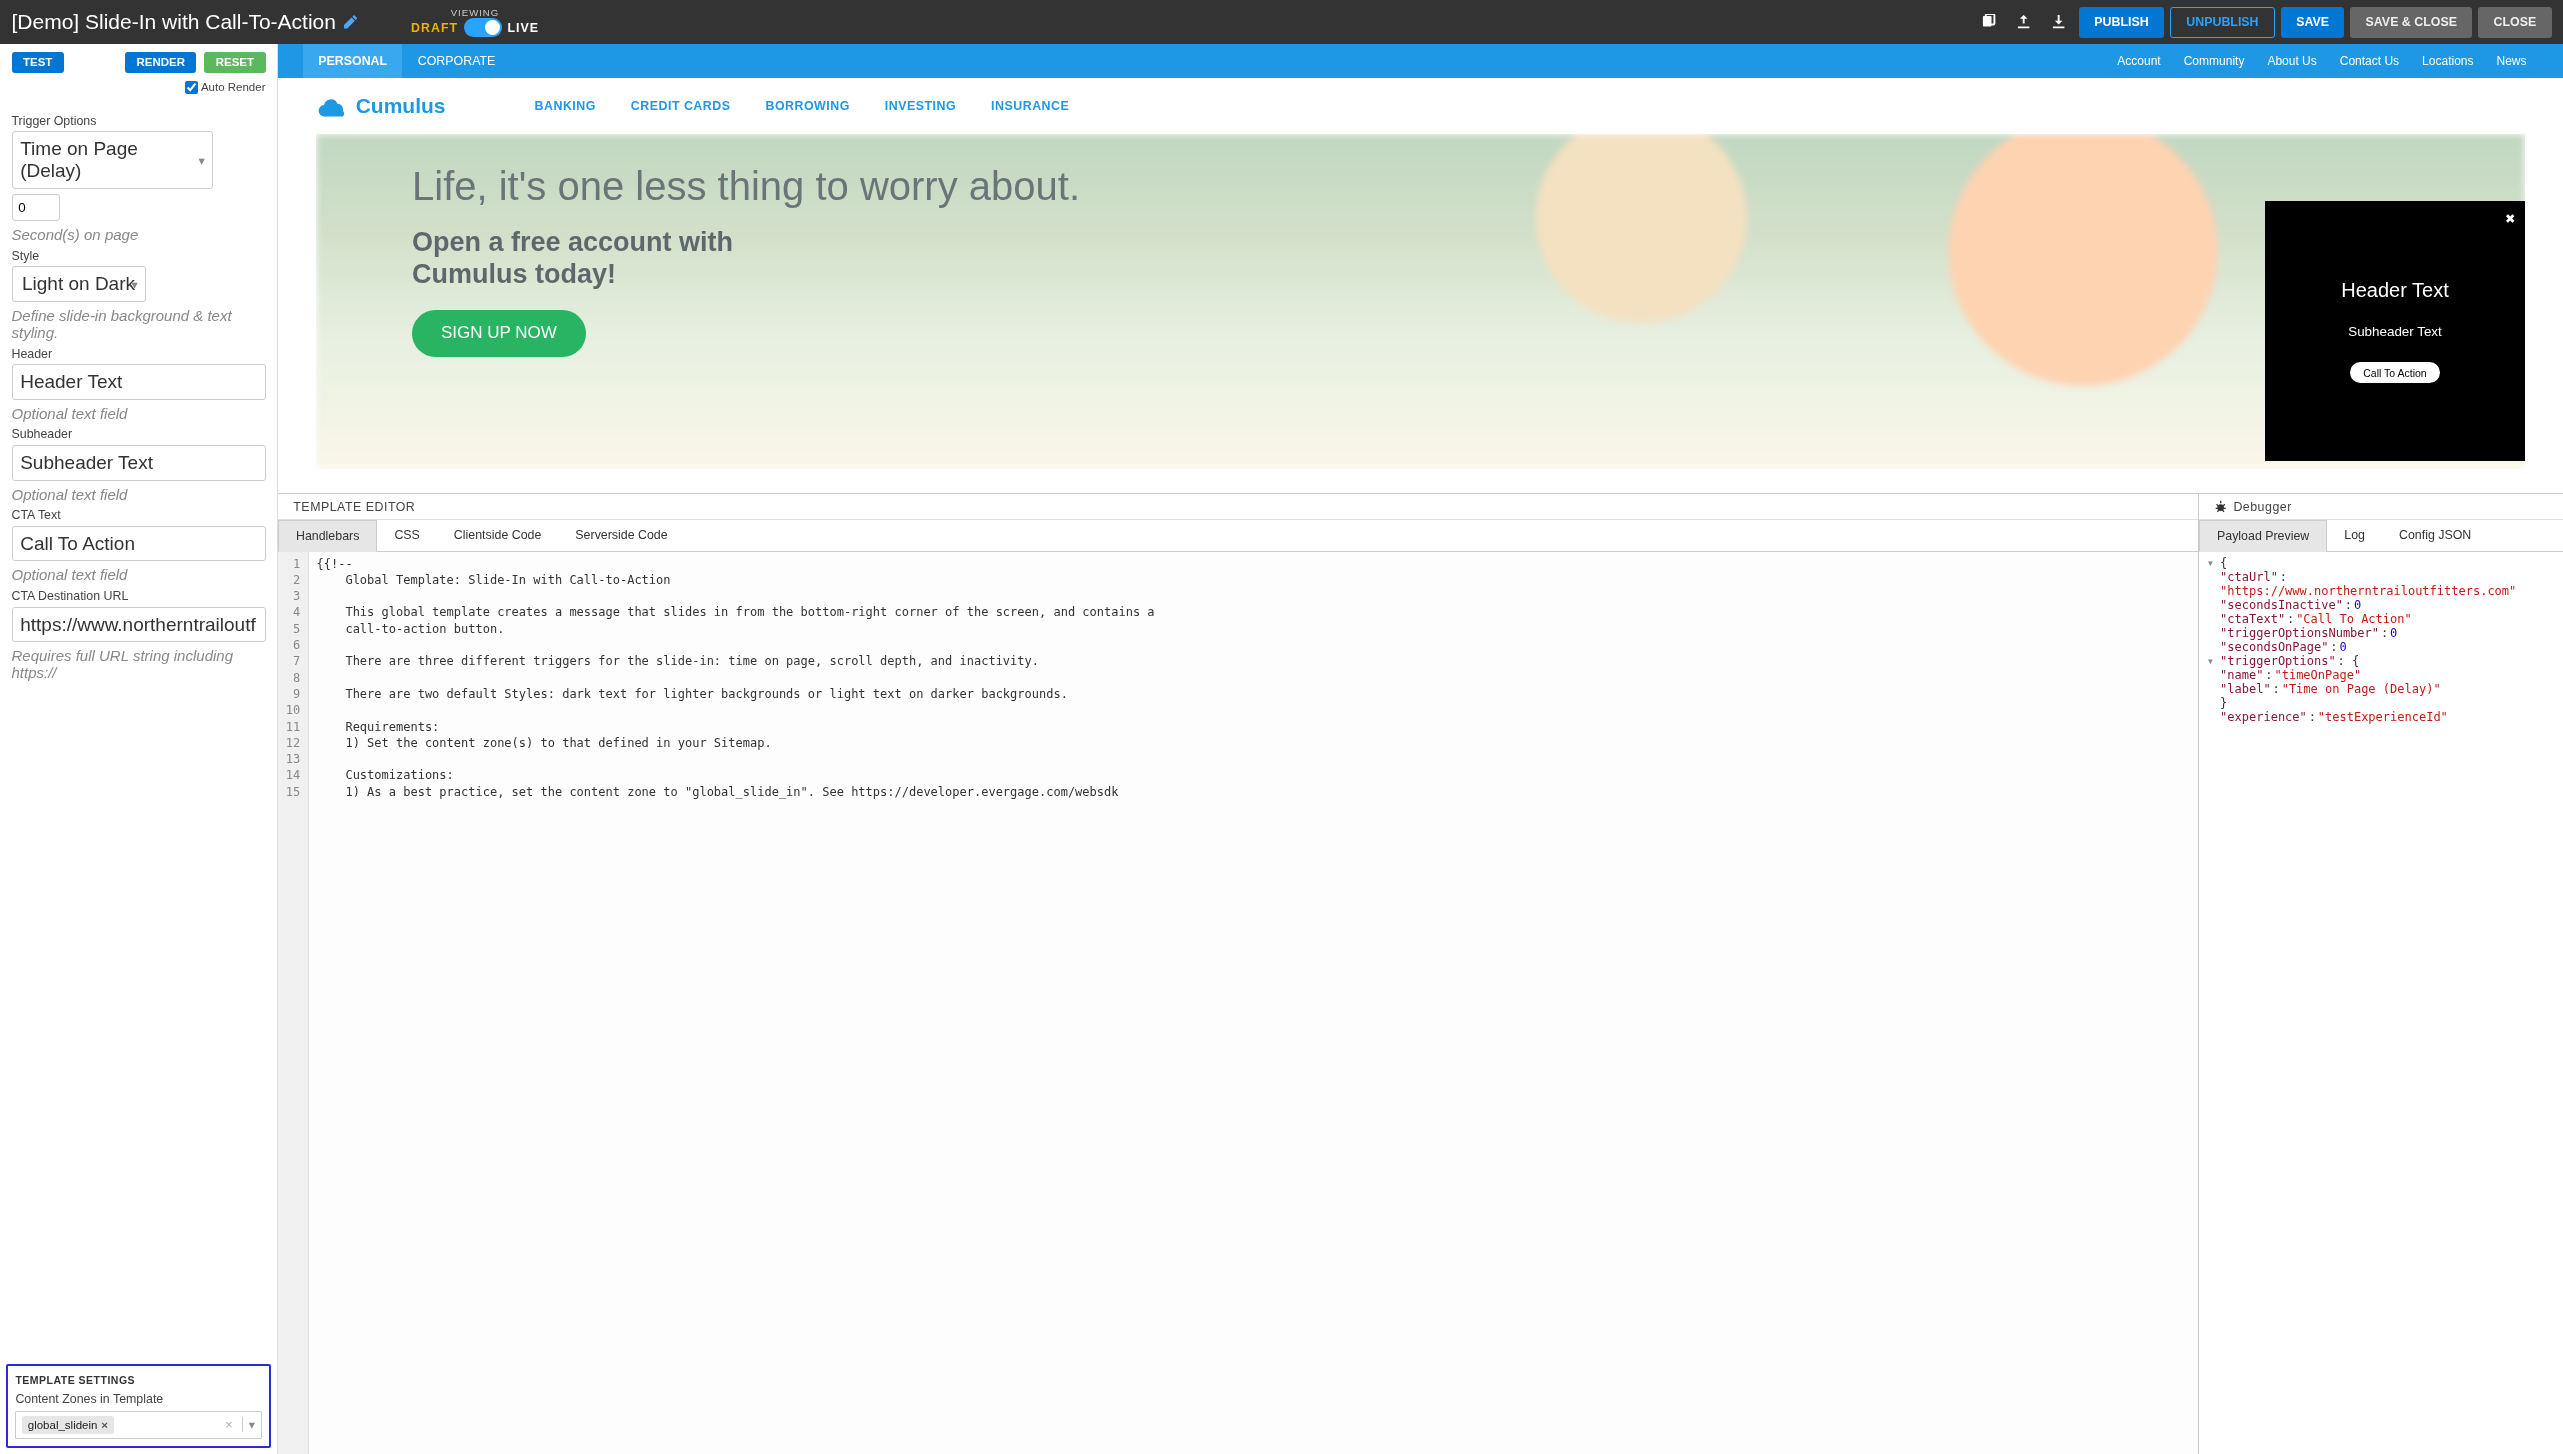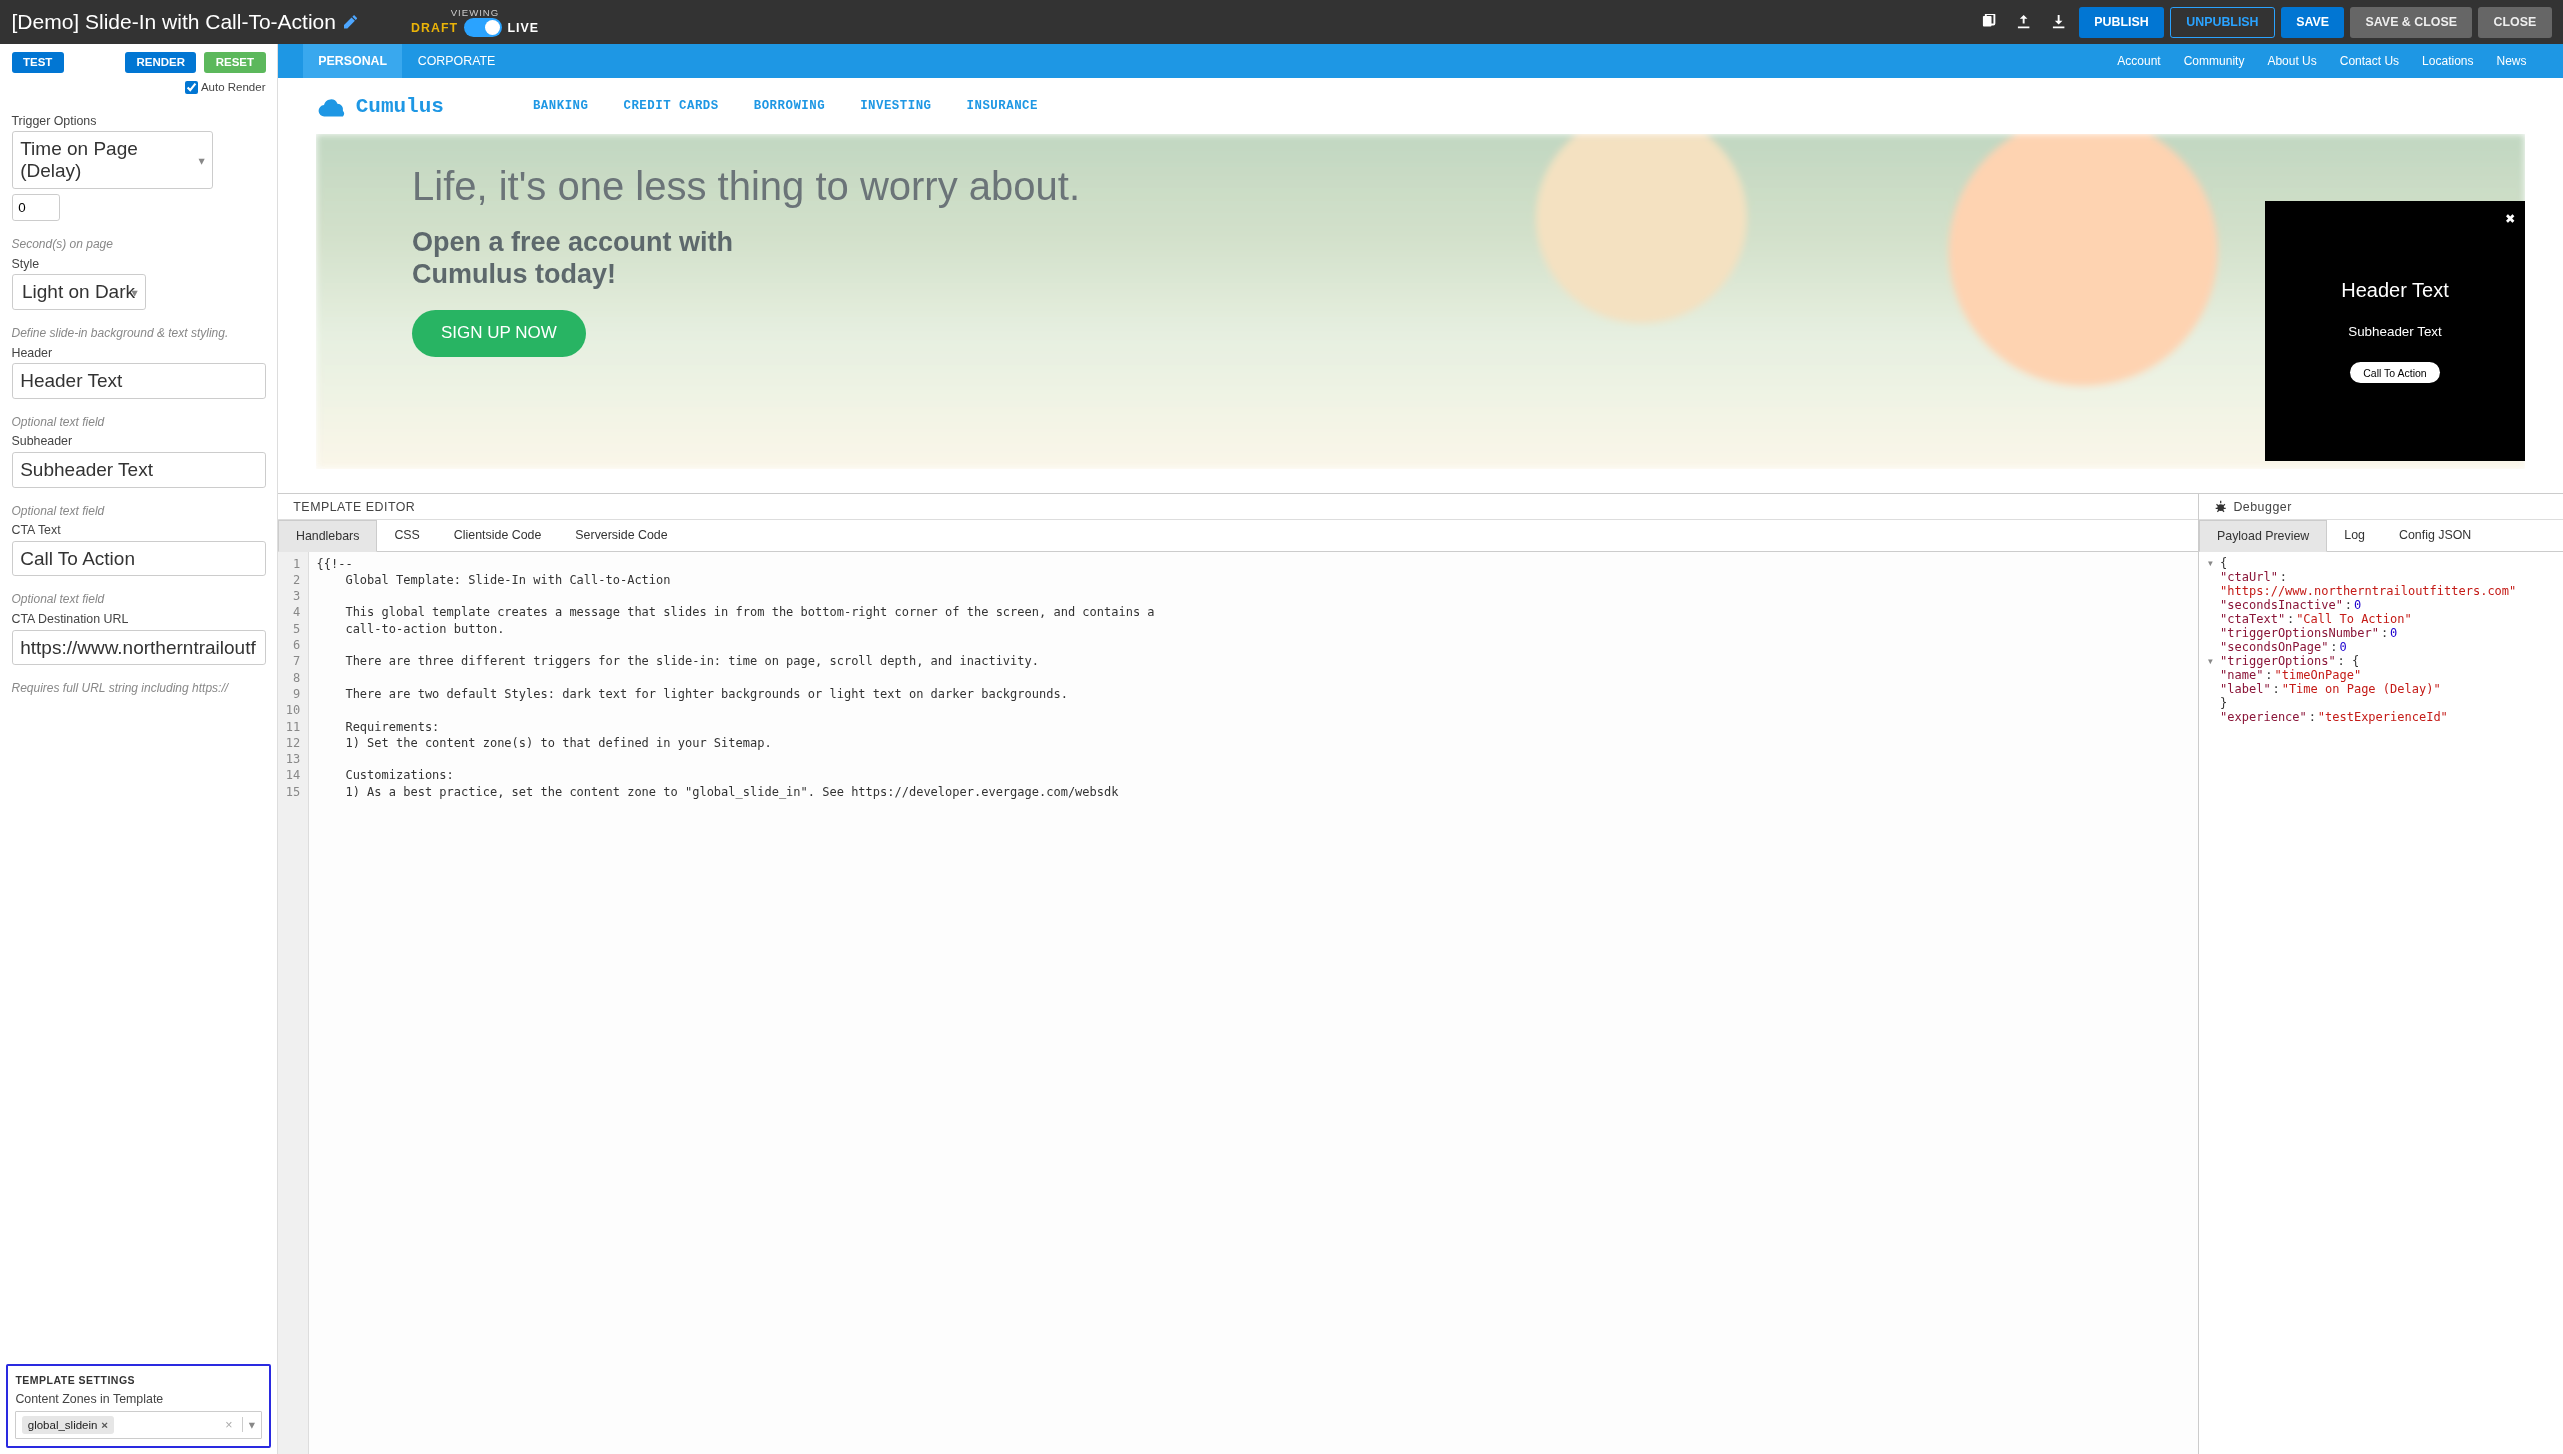--- a/index.html
+++ b/index.html
@@ -35,40 +35,40 @@
 .autorender-row { padding:0 11.5px 7.7px; text-align:right; font-size:11.5px; color:#444; }
 .autorender-row input { vertical-align:middle; accent-color:#0176d3; }
 .form-area { padding:5.7px 11.5px; overflow-y:auto; flex:1; }
 .form-label { font-size:12.4px; color:#444; margin-top:5.7px; margin-bottom:3.8px; display:block; }
 .select, .input { width:100%; border:1px solid #ccc; border-radius:2.9px; padding:5.7px 7.7px; font-size:19px; color:#333; background:#fff; }
 .select-wrap { position:relative; }
 .select-wrap .caret { position:absolute; right:7.7px; top:50%; transform:translateY(-50%); color:#888; pointer-events:none; }
 .select-narrow { width:201px; }
 .select-mid { width:134px;text-align:center; }
 .num-input { width:48px; border:1px solid #ccc; border-radius:2.9px; padding:4.8px 5.7px; font-size:13.4px; margin-top:5.7px; }
-.helper { font-style:italic; font-size:12px; color:#888; margin-top:16px; margin-bottom:5.7px; }
+.helper { font-style:italic; font-size:15px; color:#888; margin-top:5px; margin-bottom:5.7px; }
 .template-settings { border:2.9px solid #2a2ae0; margin:5.7px; padding:7.7px; border-radius:1.9px; }
 .template-settings .ts-title { font-size:10.5px; font-weight:700; letter-spacing:0.5px; color:#333; margin-bottom:5.7px; }
 .template-settings .label2 { font-size:12.4px; color:#444; margin:5.7px 0; }
 .chip-row { display:flex; align-items:center; border:1px solid #ccc; border-radius:1px; padding:3.8px 5.7px; gap:5.7px; }
 .chip { background:#e6e6e6; border-radius:2.9px; padding:2.9px 5.7px; font-size:11.5px; display:flex; align-items:center; gap:3.8px; }
 .chip .x { font-weight:bold; color:#555; cursor:pointer; }
 .chip-row .spacer { flex:1; }
 .chip-row .xall { color:#aaa; cursor:pointer; padding:0 3.8px; }
 .chip-row .caret2 { color:#888; border-left:1px solid #ccc; padding-left:5.7px; cursor:pointer; }
 
 
 .right { flex:1; display:flex; flex-direction:column; height:calc(100vh - 44px); }
 .preview-wrap { height:450px; background:#fff; border-bottom:1px solid #ccc; overflow:hidden; position:relative; }
 .top-strip { background:#1e97e4; height:34px; display:flex; align-items:center; padding:0 25px; font-size:12.4px; color:#fff; }
 .top-strip .tab { padding:9.6px 15.3px; cursor:pointer; }
 .top-strip .tab.active { background:#39a8ee; font-weight:600; }
 .top-strip .spacer { flex:1; }
 .top-strip .link { padding:0 11.5px; cursor:pointer; font-size:12px; }
-.logo-strip { height:56px; display:flex; align-items:center; padding:0 38px; gap:35px;font-family:Liberation Mono, monospace; }
+.logo-strip { height:56px; display:flex; align-items:center; padding:0 38px; gap:35px; }
 .logo { display:flex; align-items:center; gap:5.7px; color:#1e97e4; font-weight:600; font-size:21px; }
 .logo .cloud { width:34px; height:23px; }
 .logo-strip .navlink { color:#1e97e4; font-size:12.4px; font-weight:600; letter-spacing:0.5px; cursor:pointer; }
 .hero { position:relative; margin:0 38px 0 38px; height:335px; overflow:hidden; }
 .hero-bg { position:absolute; inset:0; background:
   radial-gradient(circle at 80% 35%, #f2c9a9 0 134px, transparent 135px),
   radial-gradient(circle at 60% 25%, #e8d6b8 0 105px, transparent 106px),
   linear-gradient(180deg,#b8cdb8 0%, #c8d5c0 30%, #dbe4d5 60%, #eeeade 100%);
   filter:blur(3.8px) brightness(1.05);
 }

